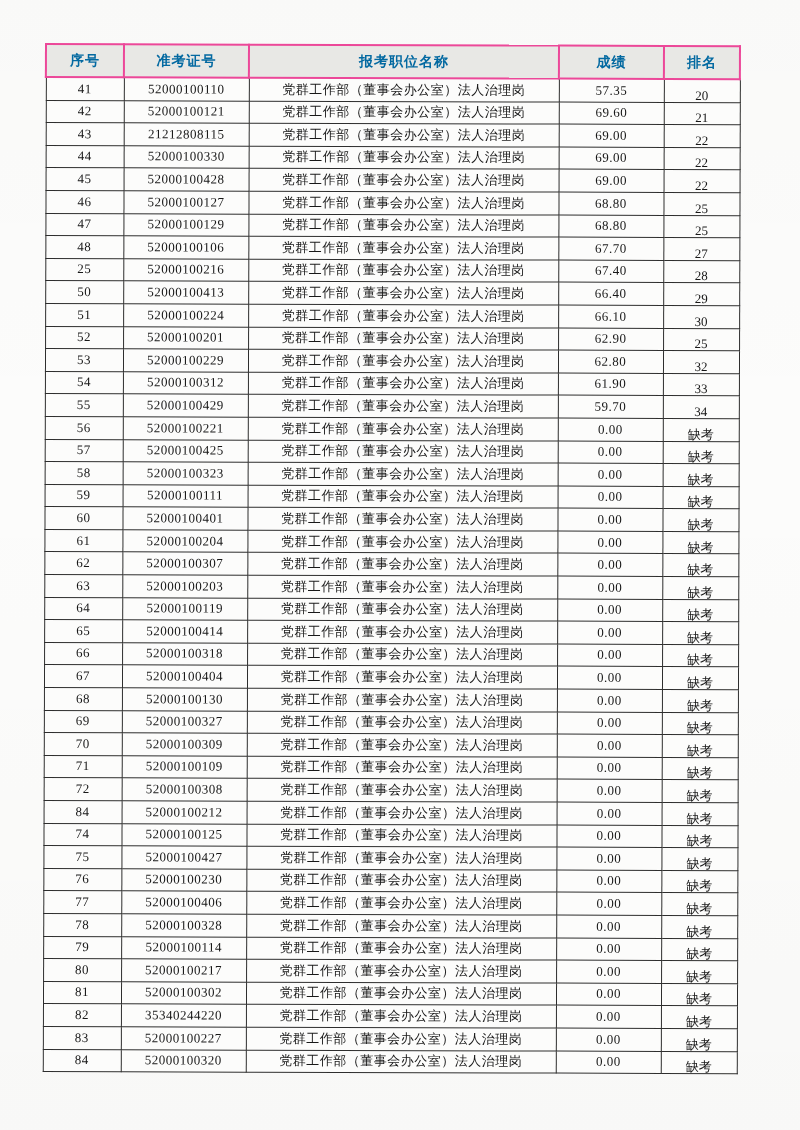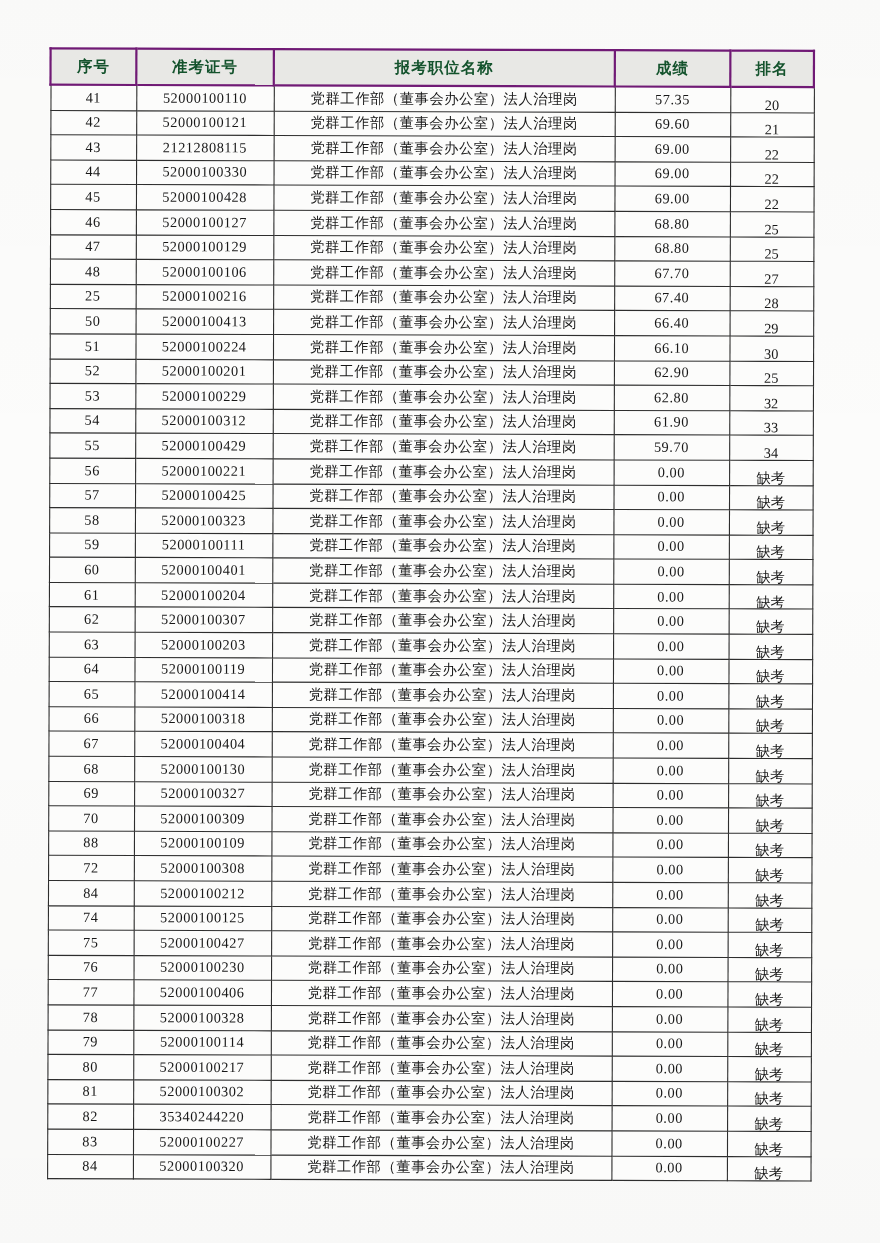--- a/index.html
+++ b/index.html
@@ -39,28 +39,28 @@
     background: #fcfcfb;
   }
   col.c-seq      { width: 78px;  }
   col.c-ticket   { width: 125px; }
   col.c-position { width: 310px; }
   col.c-score    { width: 105px; }
   col.c-rank     { width: 76px;  }
 
   table.score-table th {
     background: #e8e8e5;
-    border: 2px solid #701a75;
+    border: 2px solid #ec4899;
     font-size: 14px;
     font-weight: bold;
     height: 31px;
     padding: 0;
     text-align: center;
     letter-spacing: 1px;
-    color: #14532d;
+    color: #0369a1;
   }
   table.score-table td {
     border: 1.5px solid #2e2e2e;
     font-size: 13px;
     height: 21.6px;
     padding: 0;
     text-align: center;
     white-space: nowrap;
     overflow: hidden;
     color: #181818;
@@ -349,21 +349,21 @@
 
   <tr>
     <td class="td-seq">70</td>
     <td class="td-ticket">52000100309</td>
     <td class="td-position">党群工作部（董事会办公室）法人治理岗</td>
     <td class="td-score">0.00</td>
     <td class="td-rank"><span class="rank-shift">缺考</span></td>
   </tr>
 
   <tr>
-    <td class="td-seq">88</td>
+    <td class="td-seq">71</td>
     <td class="td-ticket">52000100109</td>
     <td class="td-position">党群工作部（董事会办公室）法人治理岗</td>
     <td class="td-score">0.00</td>
     <td class="td-rank"><span class="rank-shift">缺考</span></td>
   </tr>
 
   <tr>
     <td class="td-seq">72</td>
     <td class="td-ticket">52000100308</td>
     <td class="td-position">党群工作部（董事会办公室）法人治理岗</td>

